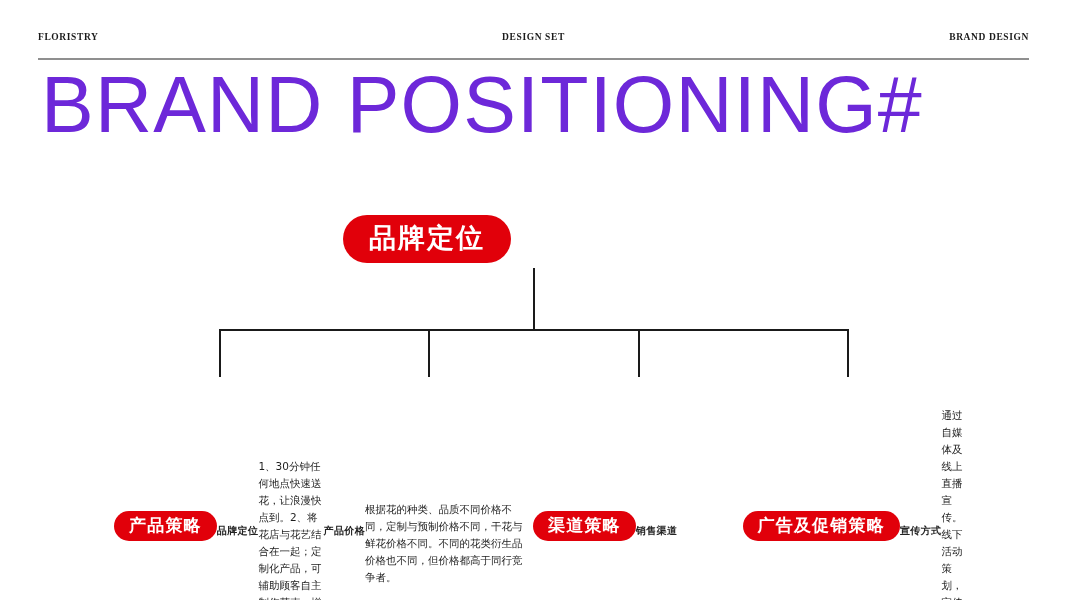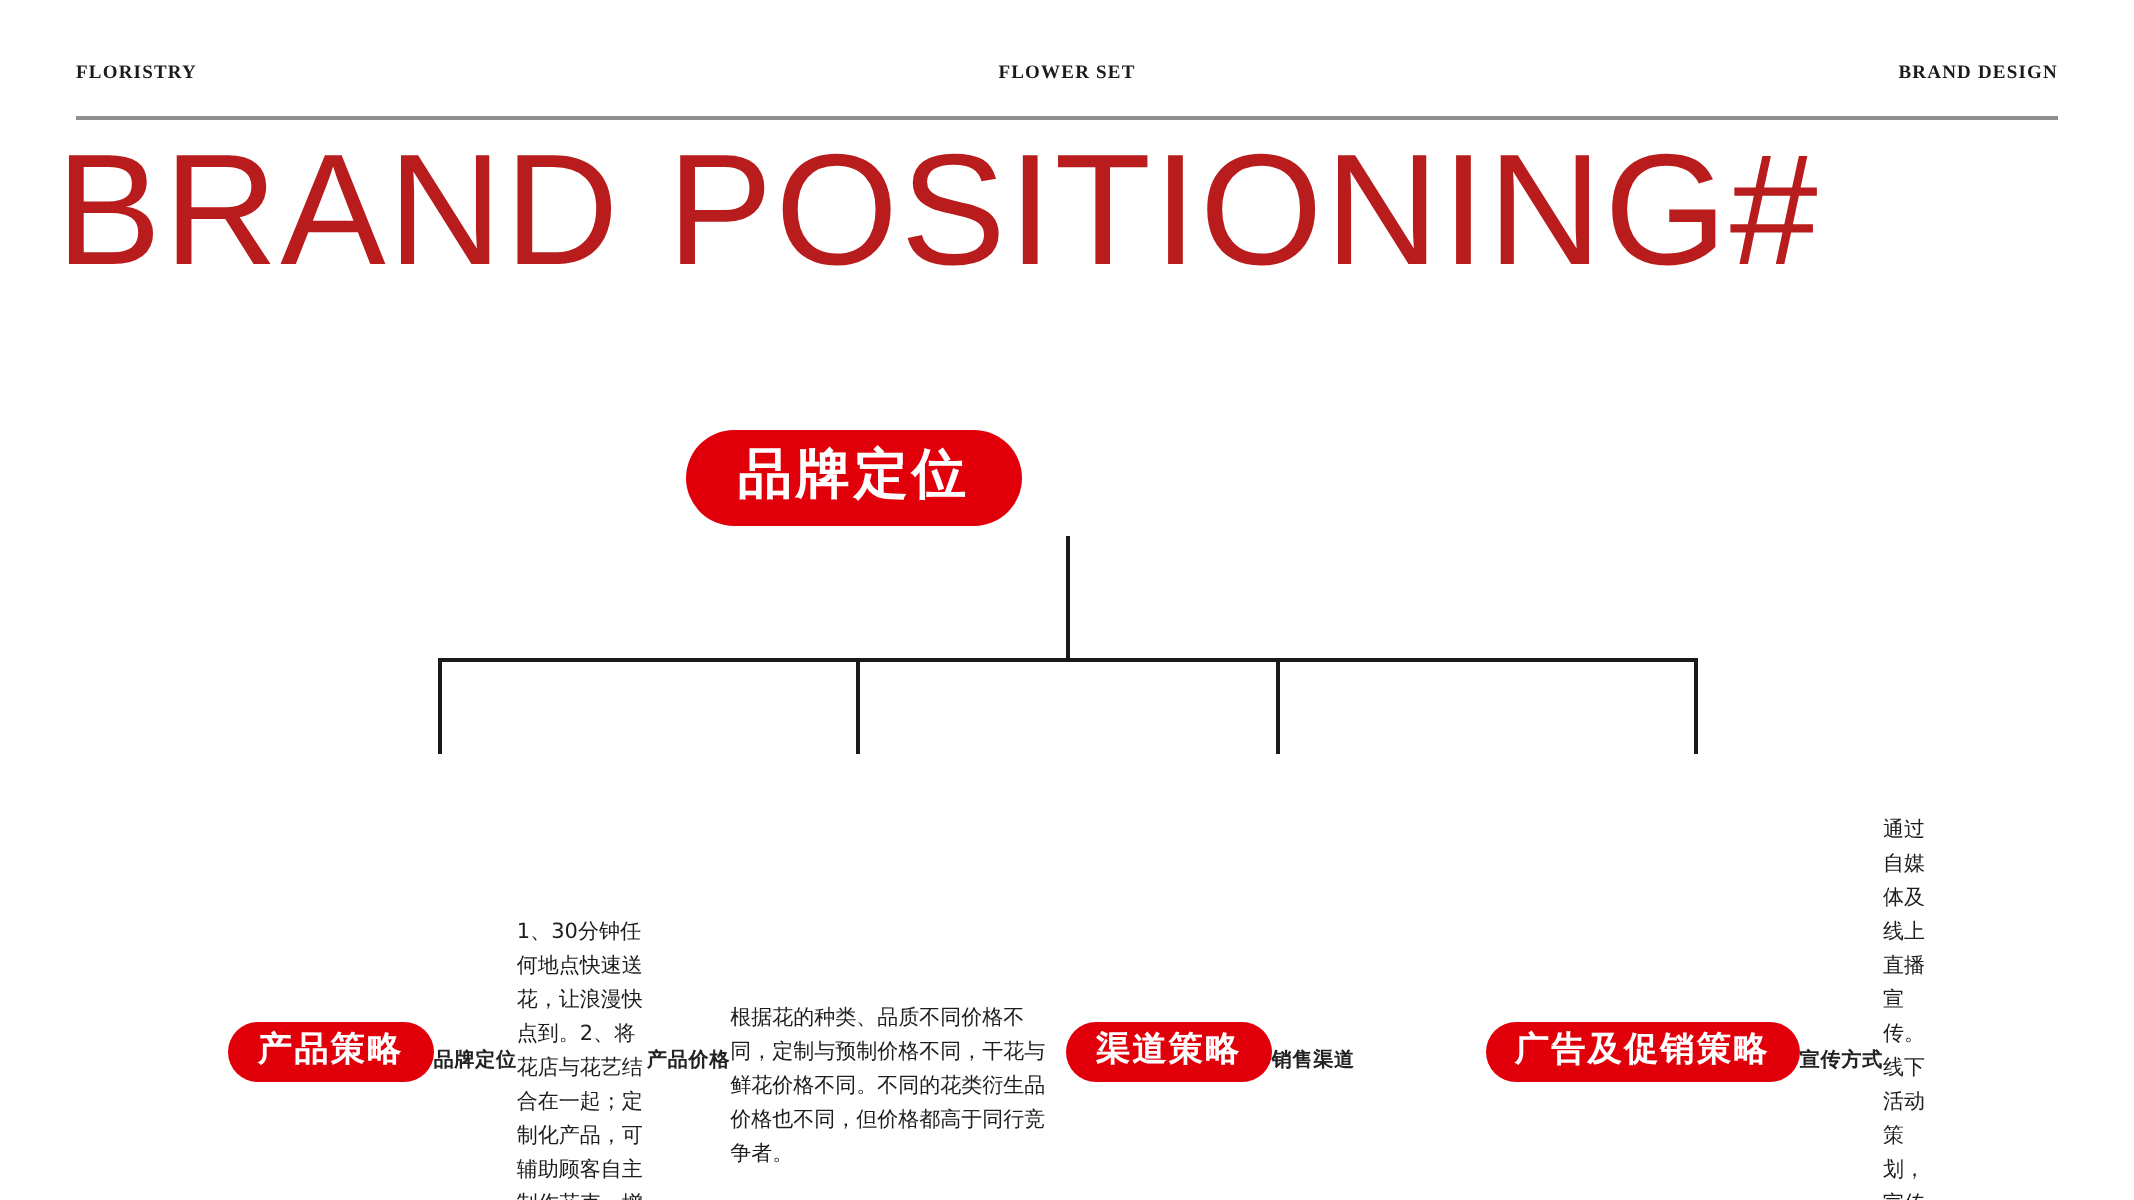--- a/index.html
+++ b/index.html
@@ -54,28 +54,28 @@
     left: 38px;
     right: 38px;
     height: 2px;
     background: #8f8f8f;
   }
 
   
   .page-title {
     position: absolute;
     top: 62px;
-    left: 28px;
+    left: 41px;
     right: 30px;
     font-family: "Liberation Sans", "DejaVu Sans", sans-serif;
     font-weight: normal;
     font-size: 79px;
     line-height: 86px;
     letter-spacing: 1.2px;
-    color: #b91c1c;
+    color: #6d28d9;
     white-space: nowrap;
   }
 
   
   .diagram {
     position: absolute;
     top: 205px;
     left: 0;
     width: 854px;
     height: 380px;
@@ -179,21 +179,21 @@
     word-break: break-all;
   }
 </style>
 </head>
 <body>
 
 <div class="slide">
 
   <div class="header">
     <div class="header-label">FLORISTRY</div>
-    <div class="header-label center">FLOWER SET</div>
+    <div class="header-label center">DESIGN SET</div>
     <div class="header-label">BRAND DESIGN</div>
   </div>
   <div class="header-rule"></div>
 
   <div class="page-title">BRAND POSITIONING#</div>
 
   <div class="diagram">
 
     <div class="root-badge">品牌定位</div>
 

